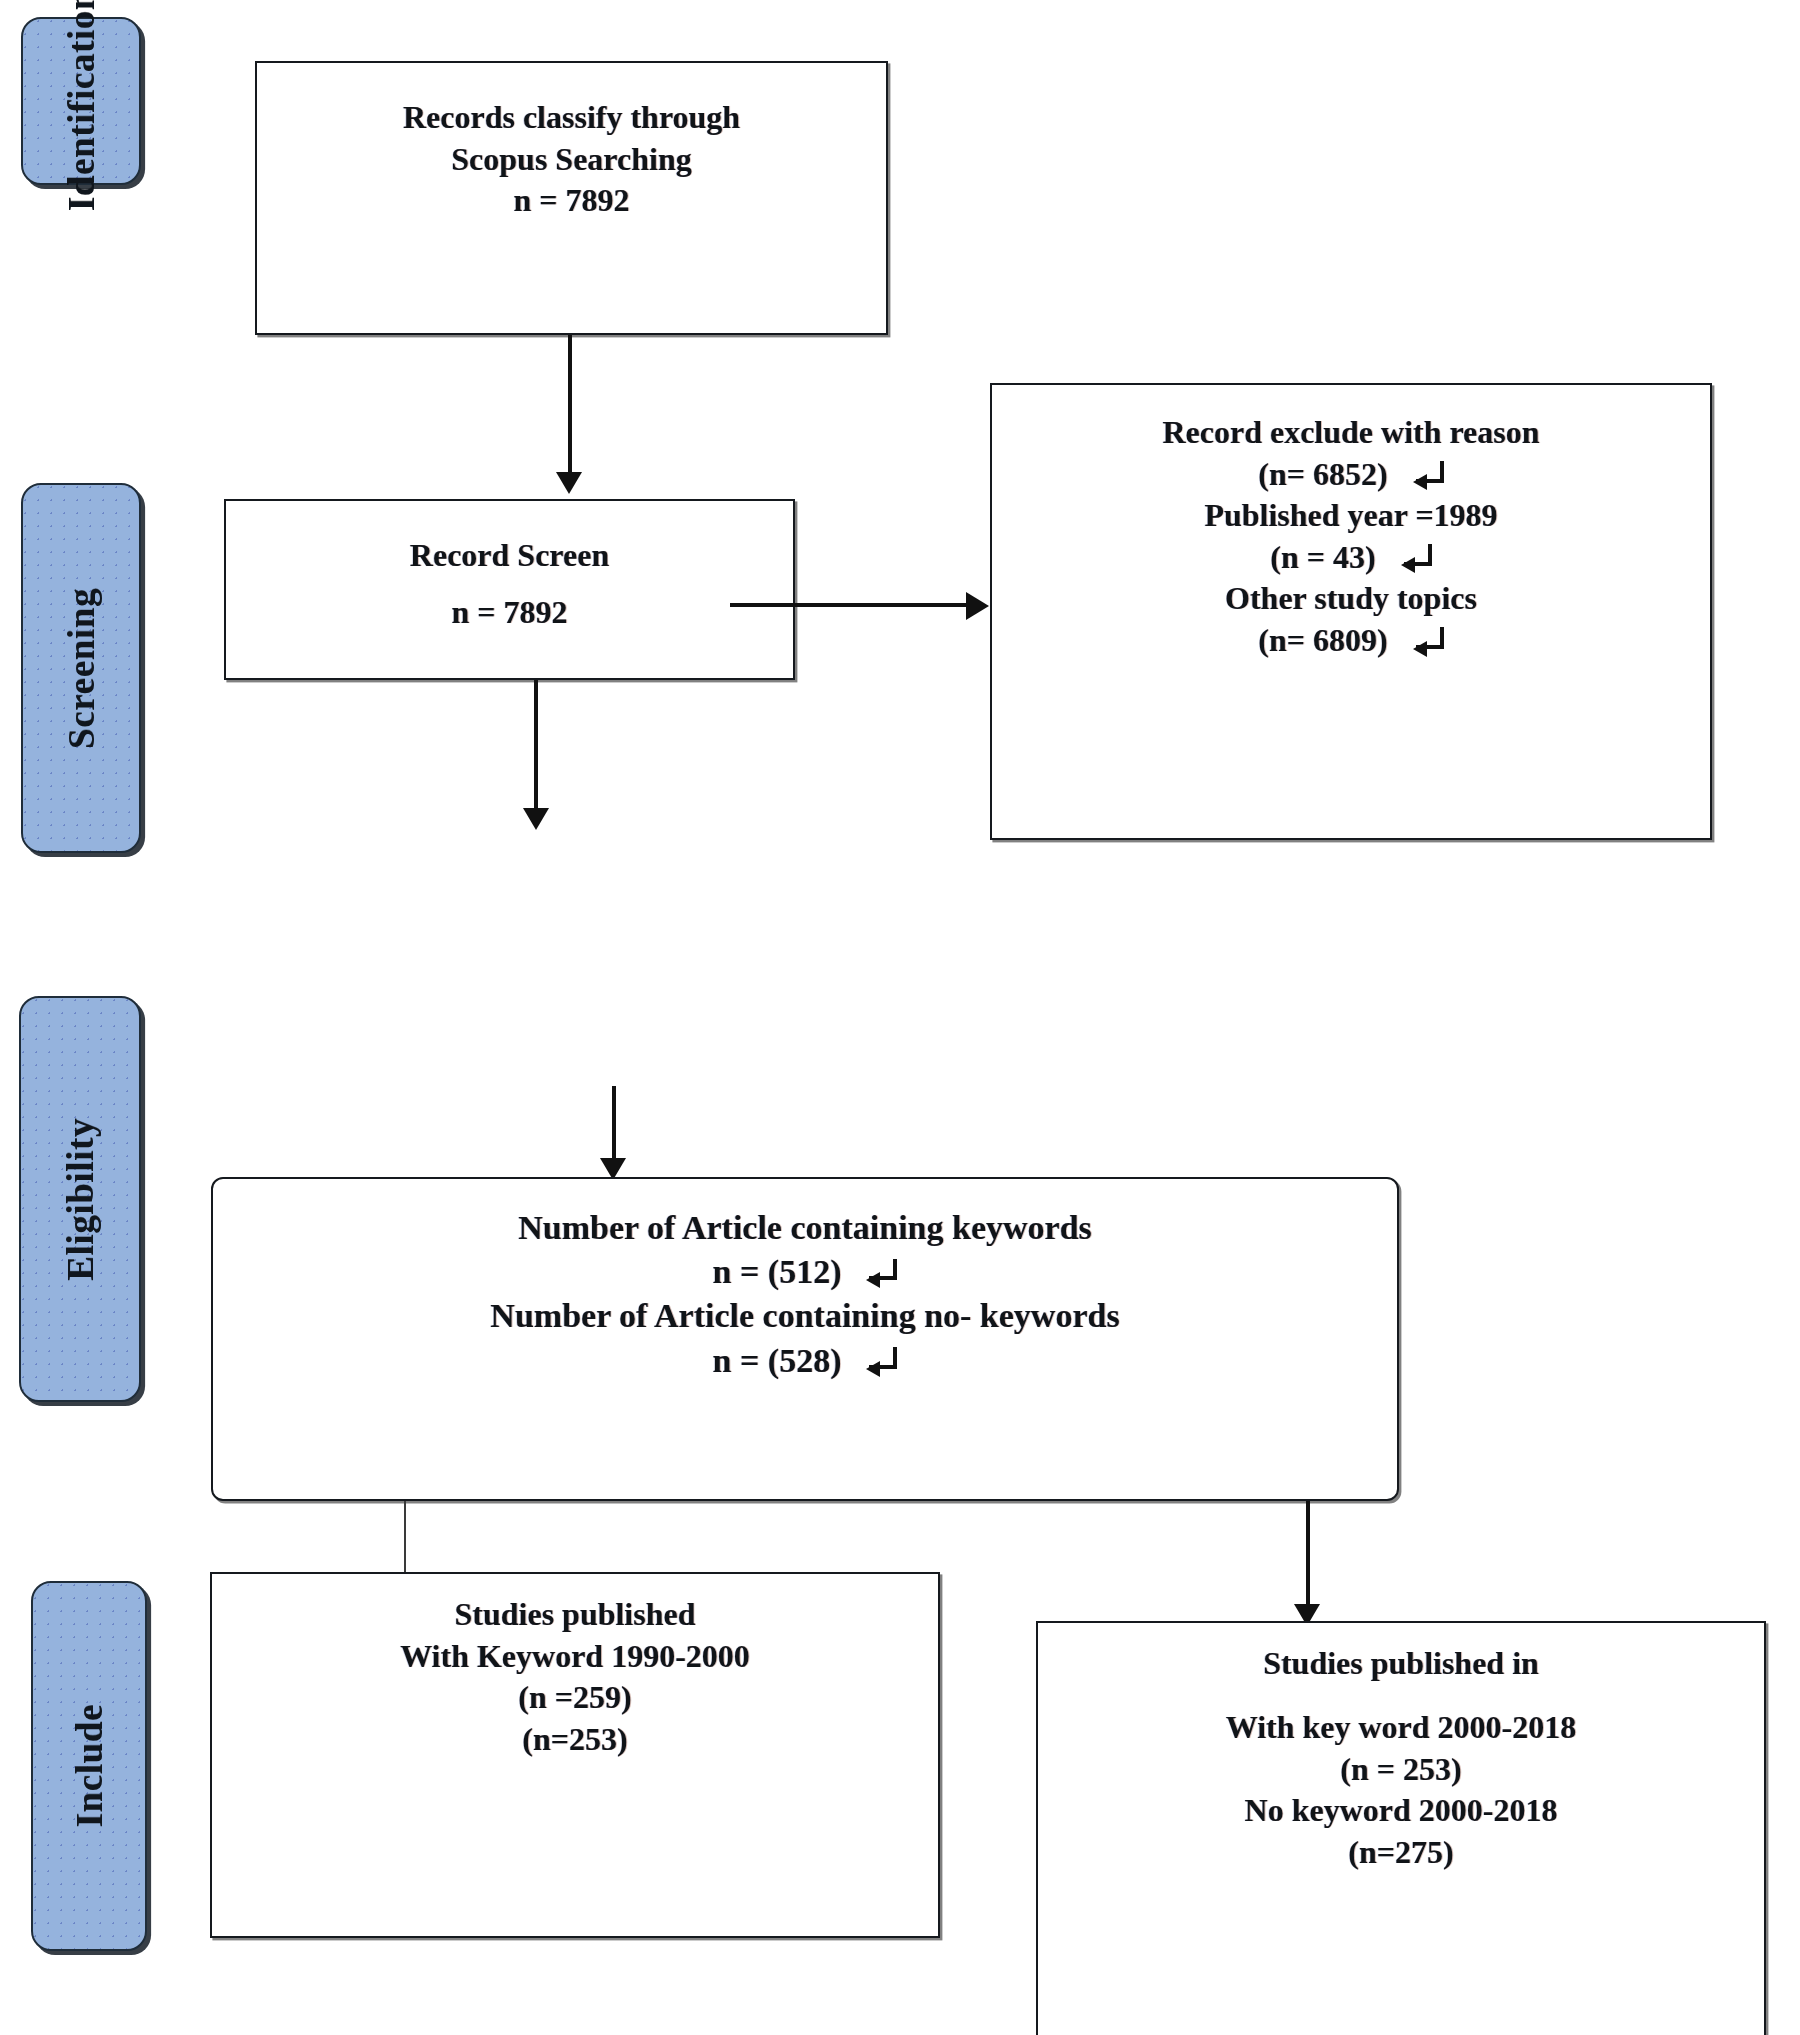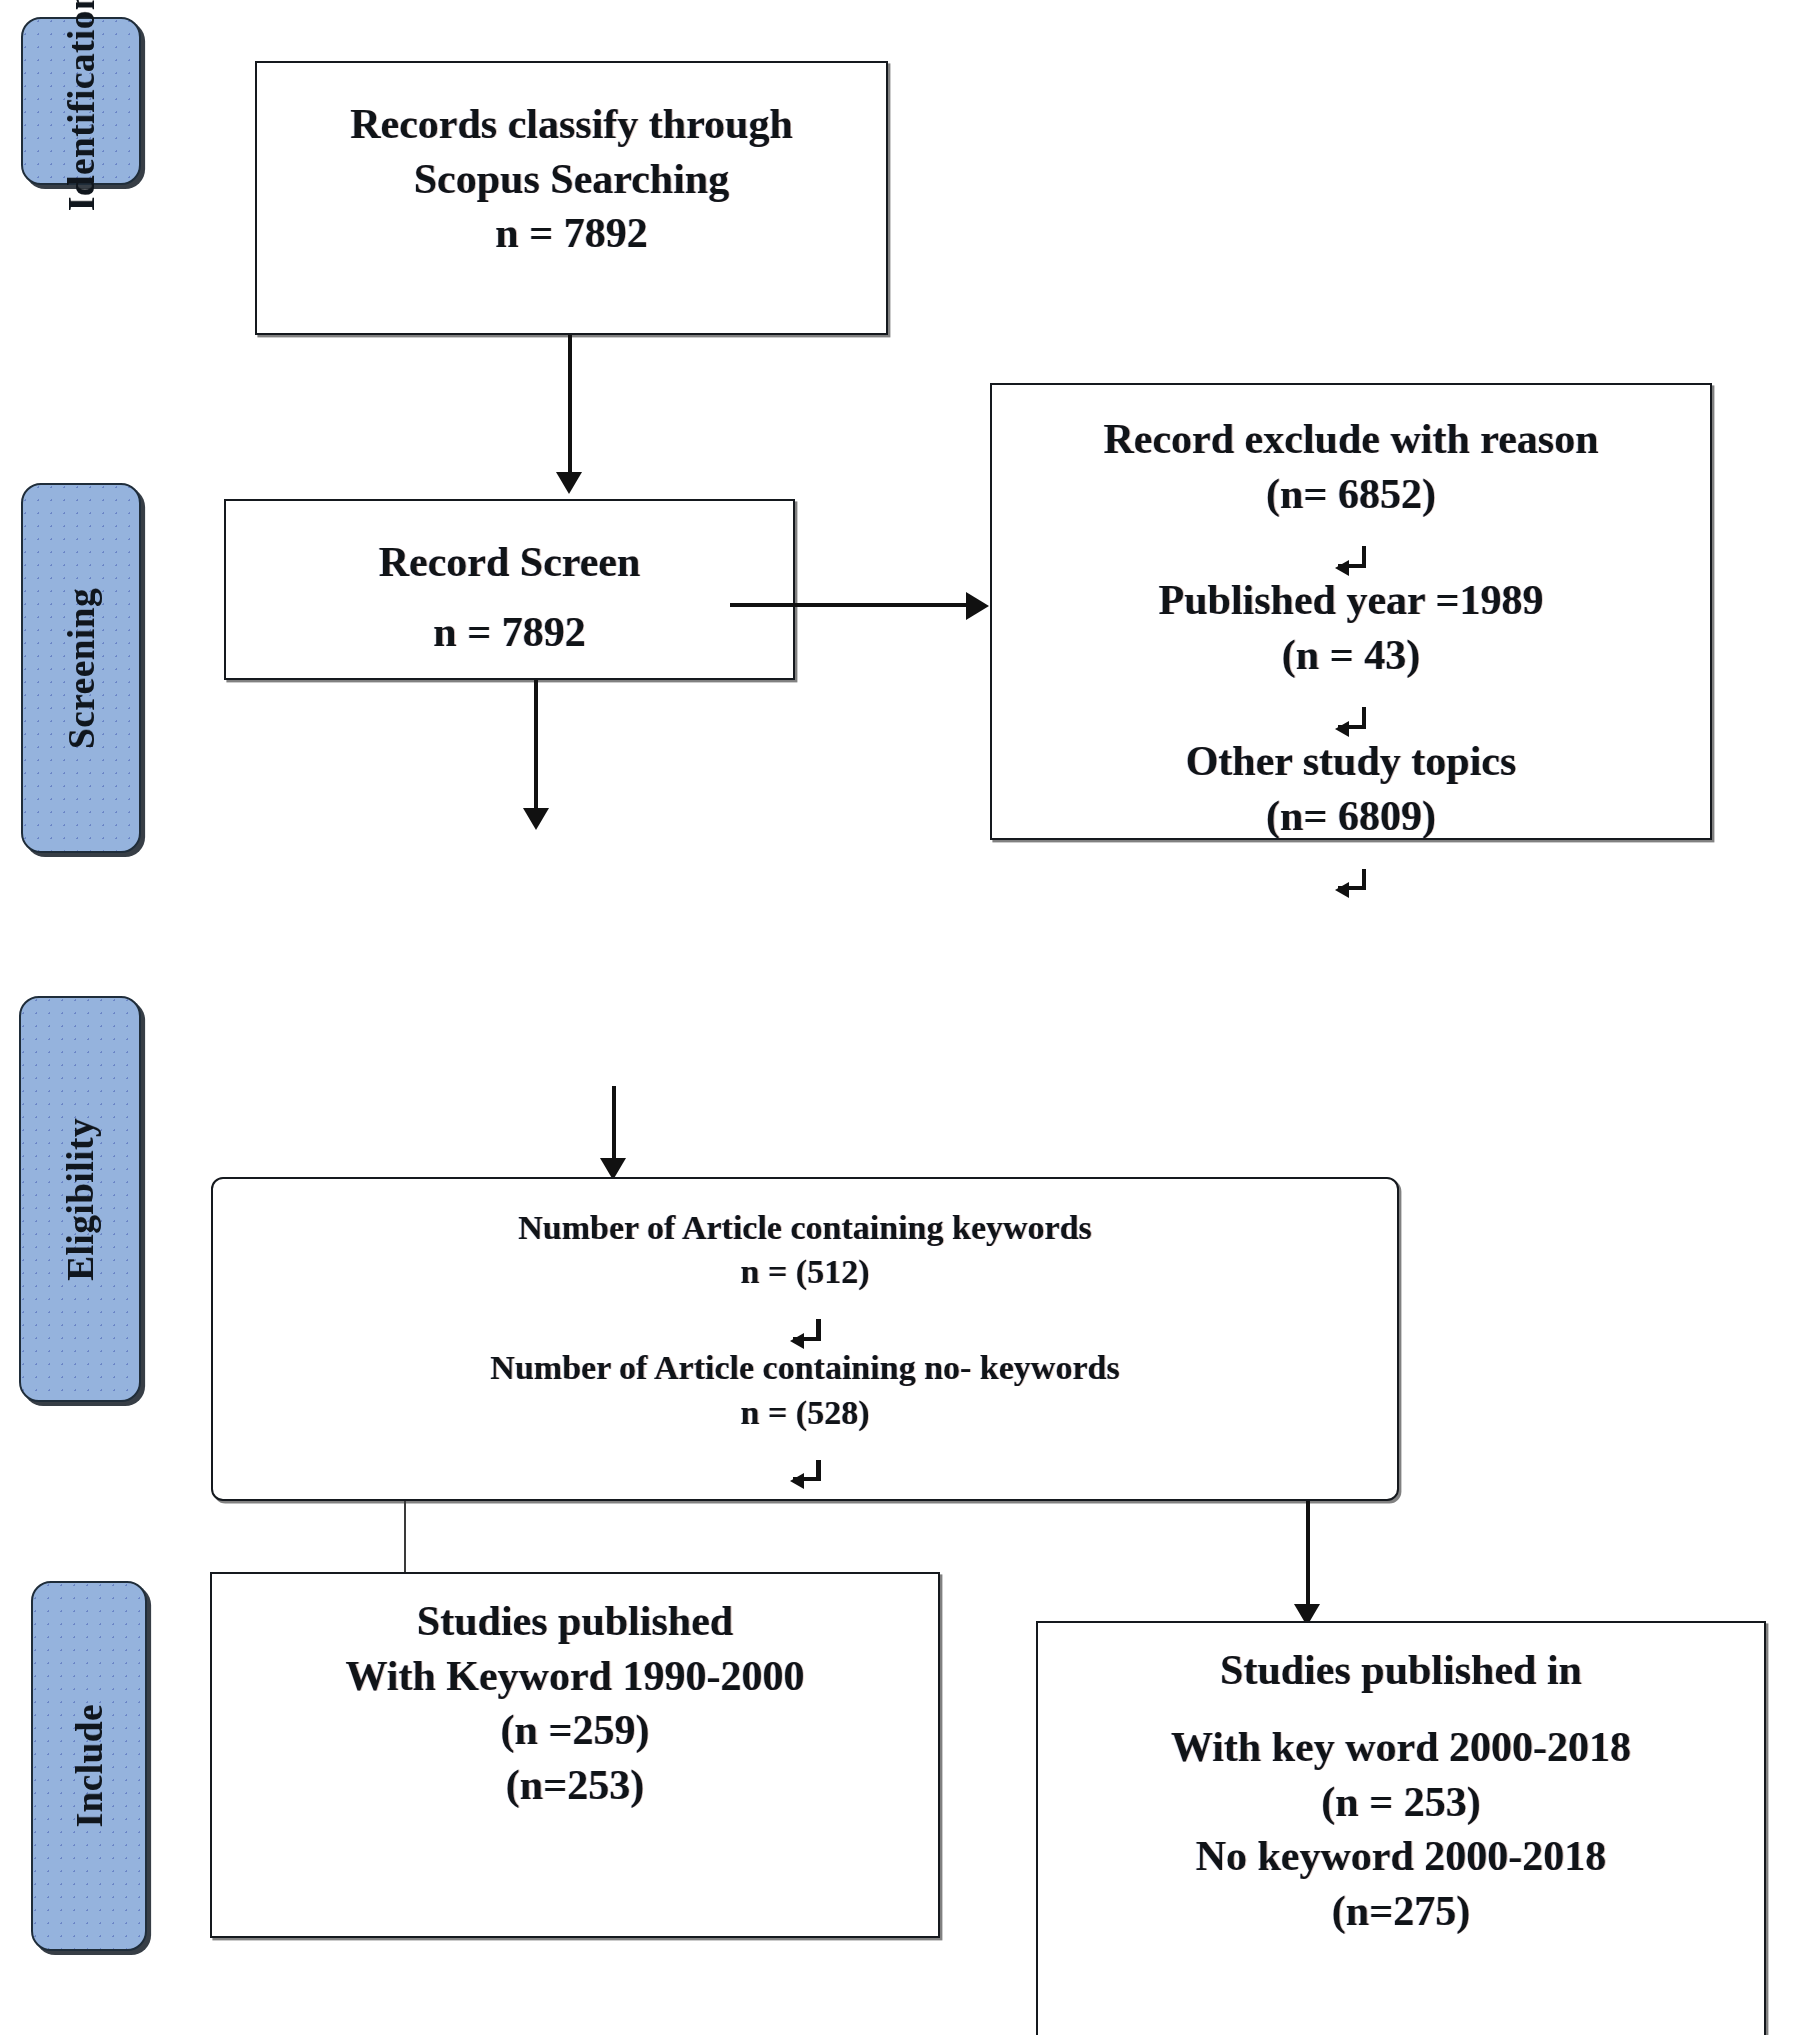--- a/index.html
+++ b/index.html
@@ -51,37 +51,36 @@
     border: 2.4px solid #15191e;
     box-sizing: border-box;
     display: flex;
     flex-direction: column;
     align-items: center;
     justify-content: flex-start;
     box-shadow: 2.4px 2.4px 0 0 rgba(25,25,25,0.55);
   }
   .flow-box .line {
     font-weight: bold;
-    font-size: 42px;
+    font-size: 32px;
     line-height: 1.30;
     color: #101418;
     text-align: center;
     white-space: nowrap;
     text-shadow: 0.9px 0 0 rgba(120,40,20,0.30), -0.6px 0 0 rgba(20,40,130,0.25);
   }
   .flow-box .line.wide { font-size: 34px; }
   .pad-top-sm  { padding-top: 20px; }
   .pad-top-md  { padding-top: 27px; }
   .pad-top-lg  { padding-top: 34px; }
 
   .line-with-mark {
     display: inline-flex;
     align-items: center;
     gap: 25px;
-    flex-direction: column;
   }
   .enter-mark {
     display: inline-block;
     width: 31px;
     height: 27px;
     position: relative;
   }
   .enter-mark::before { 
     content: "";
     position: absolute;

